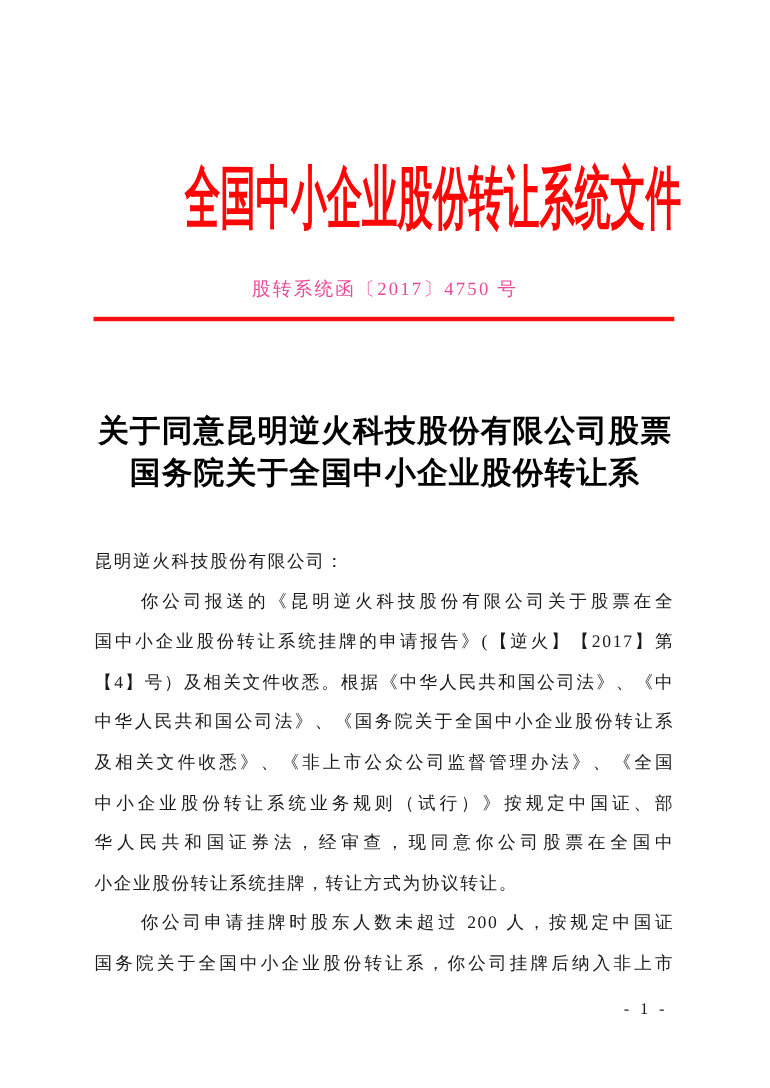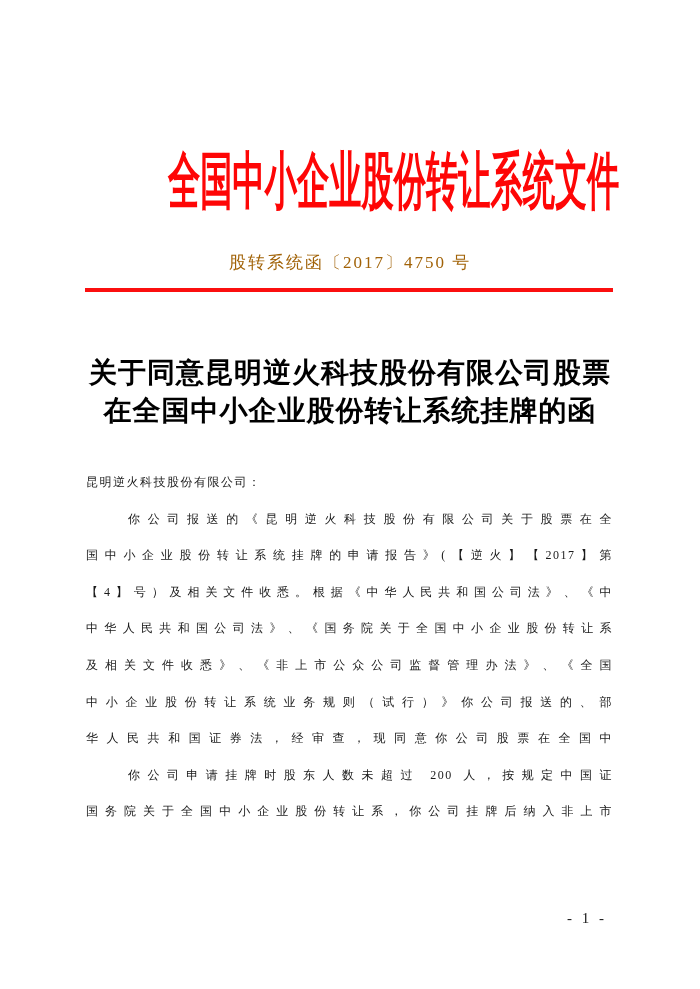--- a/index.html
+++ b/index.html
@@ -33,48 +33,48 @@
   }
   .doc-number {
     position: absolute;
     top: 251px;
     left: 0;
     width: 700px;
     text-align: center;
     font-size: 17px;
     line-height: 24px;
     letter-spacing: 2px;
-    color: #a16207;
+    color: #ec4899;
   }
   .red-rule {
     position: absolute;
     top: 288px;
     left: 85px;
     width: 528px;
     height: 4px;
     background: #fb0f0f;
   }
   .subject {
     position: absolute;
-    top: 354px;
+    top: 374px;
     left: 0;
     width: 700px;
     text-align: center;
     font-size: 28px;
     line-height: 38px;
     font-weight: bold;
     letter-spacing: 1px;
     color: #000000;
   }
   .body-text {
     position: absolute;
-    top: 464px;
+    top: 493px;
     left: 86px;
     width: 527px;
-    font-size: 12px;
+    font-size: 16px;
     color: #1a1a1a;
   }
   .body-line {
     height: 36.6px;
     line-height: 36.6px;
     letter-spacing: 1.5px;
     text-align: left;
     text-justify: inter-character;
   }
   .body-line.fill {
@@ -100,31 +100,32 @@
 <div class="page">
 
   <div class="masthead-title">全国中小企业股份转让系统文件</div>
 
   <div class="doc-number">股转系统函〔2017〕4750 号</div>
 
   <div class="red-rule"></div>
 
   <div class="subject">
     <div>关于同意昆明逆火科技股份有限公司股票</div>
-    <div>在全国中小企业股份转让系统挂牌的函</div>
+    <div>国务院关于全国中小企业股份转让系</div>
   </div>
 
   <div class="body-text" id="body-text">
       <div class="body-line">昆明逆火科技股份有限公司：</div>
       <div class="body-line indent fill">你公司报送的《昆明逆火科技股份有限公司关于股票在全</div>
       <div class="body-line fill">国中小企业股份转让系统挂牌的申请报告》(【逆火】【2017】第</div>
       <div class="body-line fill">【4】号）及相关文件收悉。根据《中华人民共和国公司法》、《中</div>
       <div class="body-line fill">中华人民共和国公司法》、《国务院关于全国中小企业股份转让系</div>
       <div class="body-line fill">及相关文件收悉》、《非上市公众公司监督管理办法》、《全国</div>
-      <div class="body-line fill">中小企业股份转让系统业务规则（试行）》你公司报送的、部</div>
+      <div class="body-line fill">中小企业股份转让系统业务规则（试行）》按规定中国证、部</div>
       <div class="body-line fill">华人民共和国证券法，经审查，现同意你公司股票在全国中</div>
+      <div class="body-line">小企业股份转让系统挂牌，转让方式为协议转让。</div>
       <div class="body-line indent fill">你公司申请挂牌时股东人数未超过 200 人，按规定中国证</div>
       <div class="body-line fill">国务院关于全国中小企业股份转让系，你公司挂牌后纳入非上市</div>
     </div>
 
   <div class="page-number">- 1 -</div>
 
 </div>
 
 </body></html>

